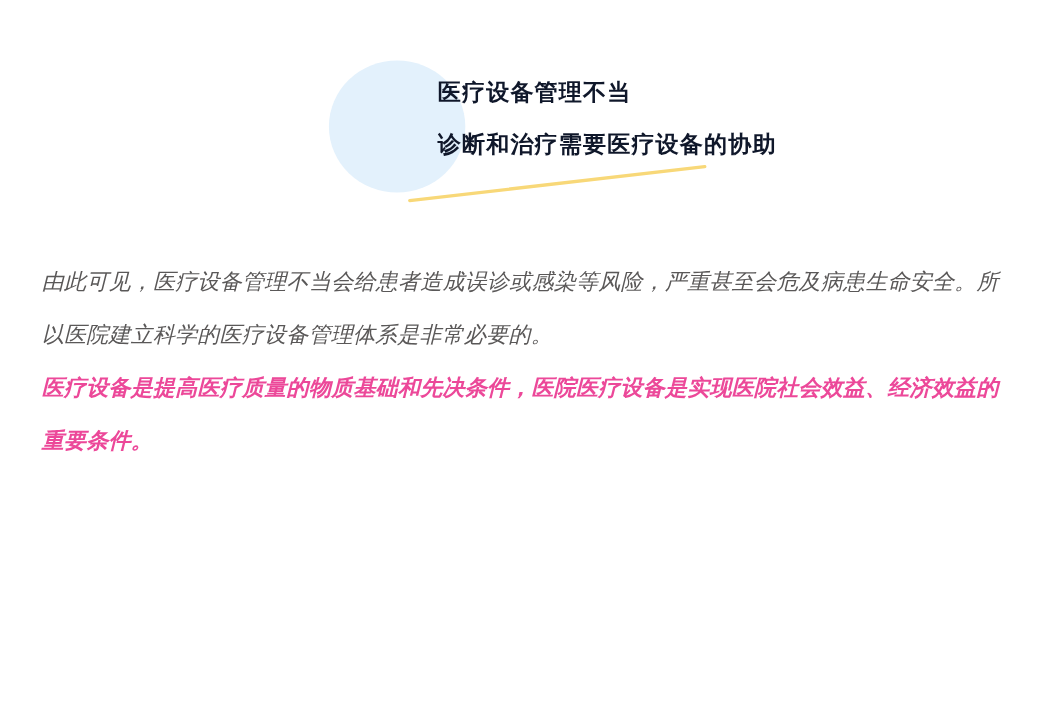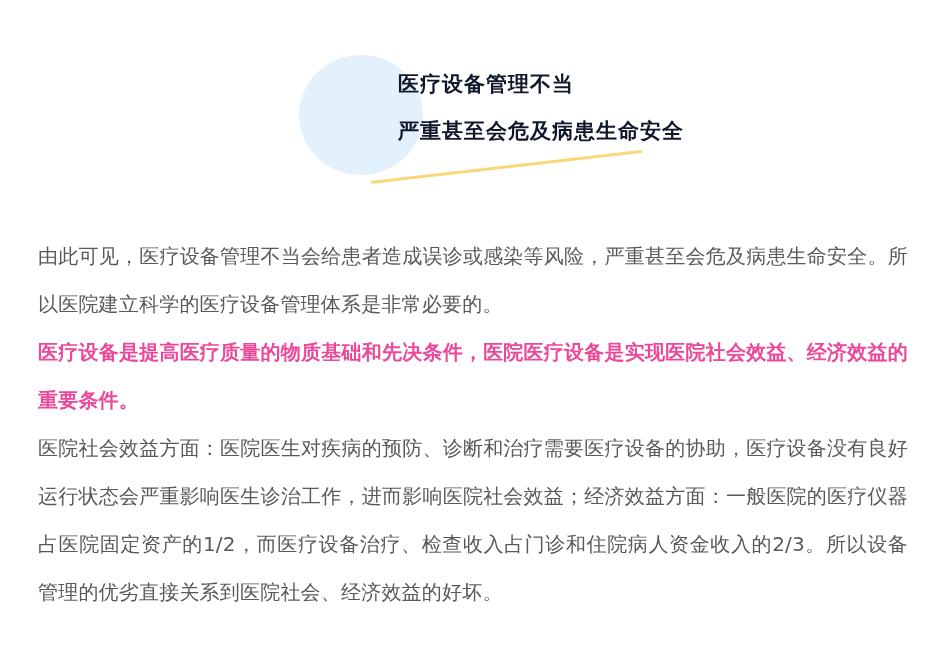--- a/index.html
+++ b/index.html
@@ -63,39 +63,39 @@
     font-size: 20px;
     line-height: 48px;
     color: #5a5858;
     text-align: justify;
     text-justify: inter-ideograph;
     letter-spacing: 0.2px;
   }
   .article p {
     margin: 0;
     padding: 0;
+    font-style: italic;
   }
   .article p.bold {
     font-weight: 700;
     color: #ec4899;
   }
 </style>
 </head>
 <body>
 
 <div class="page">
 
   <div class="hero-circle"></div>
 
   <div class="hero-title">
     <span class="title-line">医疗设备管理不当</span>
-    <span class="title-line">严重甚至会危及病患生命安全</span>
+    <span class="title-line">诊断和治疗需要医疗设备的协助</span>
   </div>
 
   <div class="hero-underline"></div>
 
   <div class="article">
     <p>由此可见，医疗设备管理不当会给患者造成误诊或感染等风险，严重甚至会危及病患生命安全。所以医院建立科学的医疗设备管理体系是非常必要的。</p>
     <p class="bold">医疗设备是提高医疗质量的物质基础和先决条件，医院医疗设备是实现医院社会效益、经济效益的重要条件。</p>
-    <p>医院社会效益方面：医院医生对疾病的预防、诊断和治疗需要医疗设备的协助，医疗设备没有良好运行状态会严重影响医生诊治工作，进而影响医院社会效益；经济效益方面：一般医院的医疗仪器占医院固定资产的1/2，而医疗设备治疗、检查收入占门诊和住院病人资金收入的2/3。所以设备管理的优劣直接关系到医院社会、经济效益的好坏。</p>
   </div>
 
 </div>
 
 </body></html>

